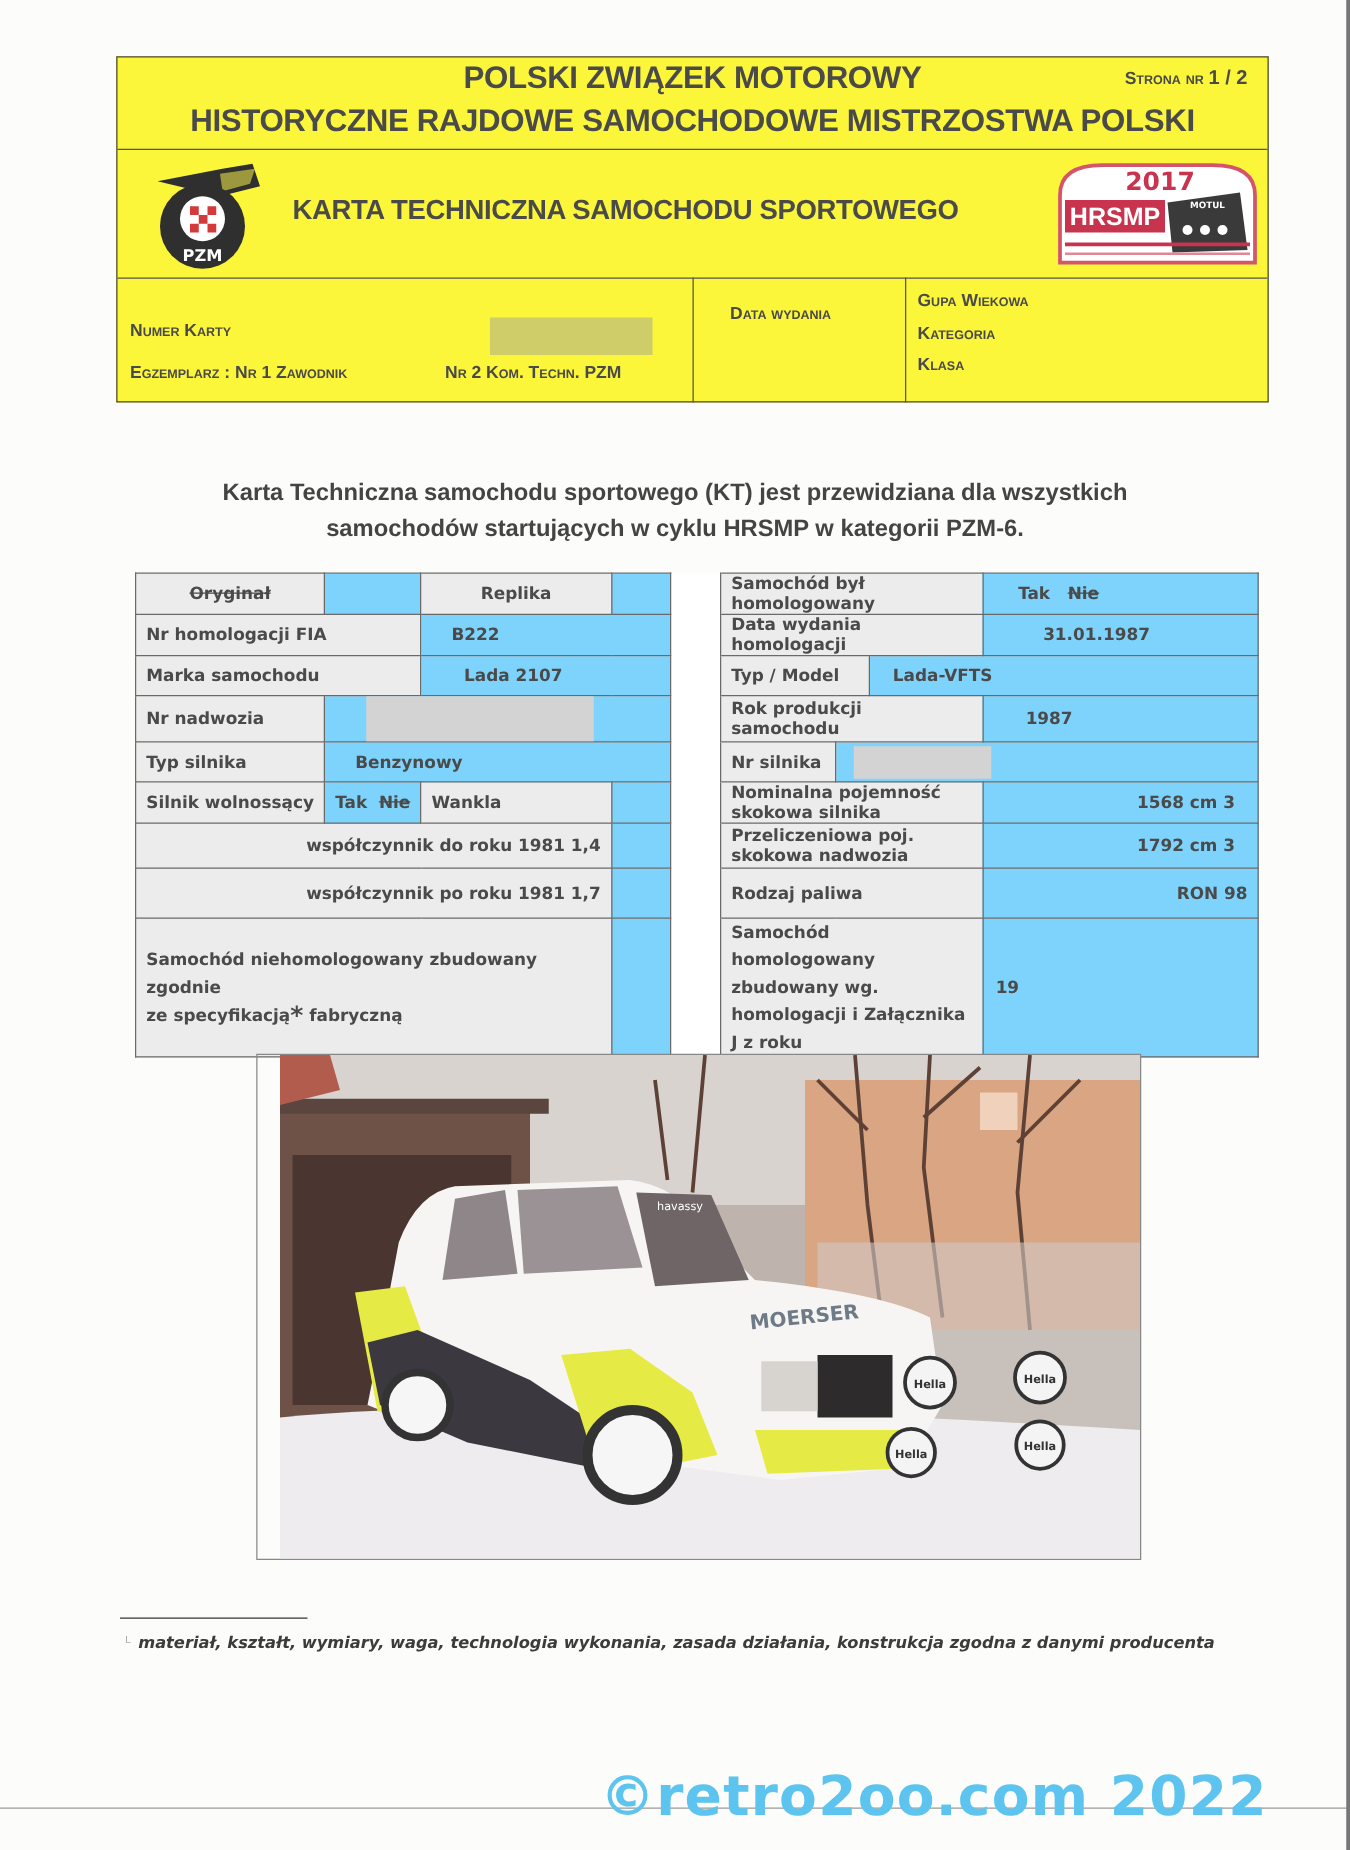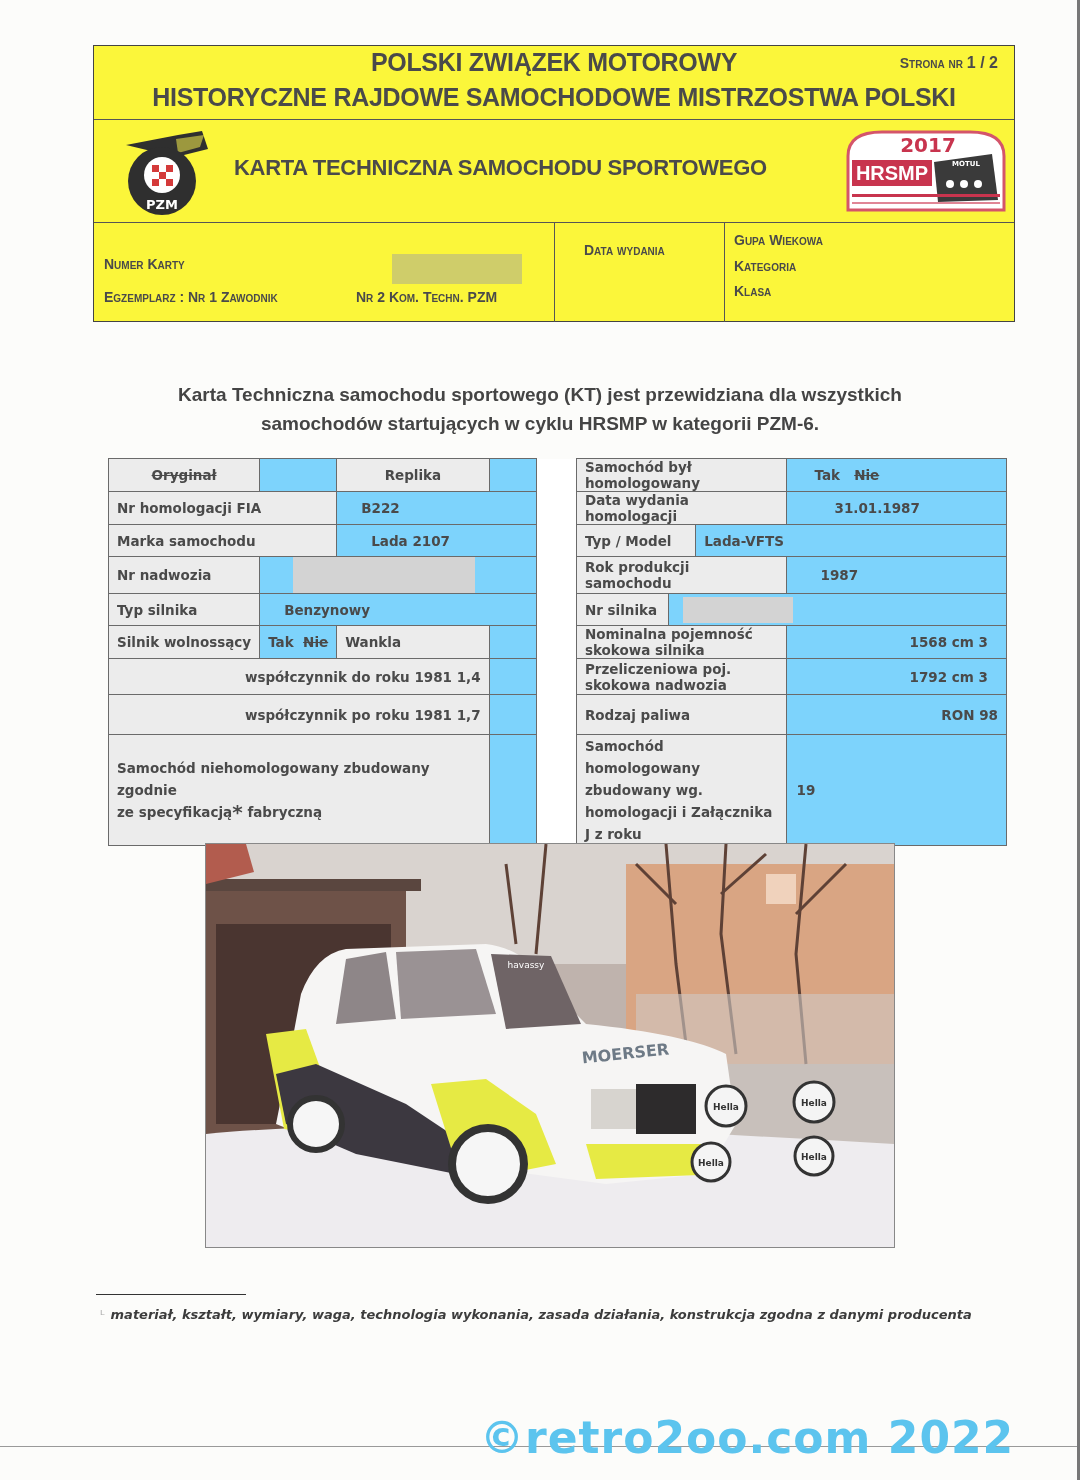--- a/index.html
+++ b/index.html
@@ -20,21 +20,21 @@
   .r3-c2{position:absolute;left:460px;top:0;width:170px;height:100%;border-right:1.5px solid #555;}
   .r3-c3{position:absolute;left:630px;top:0;width:298px;height:100%;}
   .redact{position:absolute;background:#cfcd6a;}
   .intro{position:absolute;left:120px;width:840px;top:380px;text-align:center;font-weight:bold;font-size:19px;line-height:29px;color:#444;}
   table.spec{position:absolute;left:108px;top:458px;width:899px;border-collapse:collapse;font-family:"DejaVu Sans",sans-serif;font-size:13.5px;font-weight:bold;color:#4a4a4a;}
   table.spec td{border:1.5px solid #6a6a6a;padding:0 8px;height:32px;box-sizing:border-box;background:#7dd3fc;}
   table.spec td.g{background:#ececec;}
   table.spec td.gap{border-top:none;border-bottom:none;background:#fff;width:12px;padding:0;}
   .strike{text-decoration:line-through;}
   .gray-block{display:inline-block;background:#d3d3d3;height:36px;vertical-align:middle;}
-  .photo{position:absolute;left:205px;top:843px;width:688px;height:403px;border:1px solid #888;overflow:hidden;}
+  .photo{position:absolute;left:205px;top:843px;width:688px;height:403px;border:1px solid #888;overflow:hidden;padding-left:18px;}
   .rule{position:absolute;left:96px;top:1294px;width:150px;border-top:1.5px solid #333;}
   .foot{position:absolute;left:100px;top:1307px;font-family:"DejaVu Sans",sans-serif;font-style:italic;font-weight:bold;font-size:13px;color:#3c3c3c;}
   .foot .mark{color:#aaa;font-weight:normal;font-style:normal;margin-right:6px;}
   .wm{position:absolute;left:480px;top:1412px;font-family:"DejaVu Sans",sans-serif;font-weight:bold;font-size:44px;color:#5cc4ee;letter-spacing:1px;}
   .wm-line{position:absolute;left:0;top:1446px;width:1080px;border-top:1px solid #999;}
   .scan-edge{position:absolute;right:0;top:0;width:3px;height:1480px;background:#777;}
 </style>
 </head>
 <body>
 
@@ -124,21 +124,21 @@
     <td colspan="2" style="padding-left:24px;">B222</td>
     <td class="gap"></td>
     <td class="g" colspan="3">Data wydania homologacji</td>
     <td style="padding-left:48px;">31.01.1987</td>
   </tr>
   <tr>
     <td class="g" colspan="2">Marka samochodu</td>
     <td colspan="2" style="padding-left:34px;">Lada 2107</td>
     <td class="gap"></td>
     <td class="g" colspan="2">Typ / Model</td>
-    <td colspan="2" style="padding-left:8px;">Lada-VFTS</td>
+    <td colspan="2" style="padding-left:18px;">Lada-VFTS</td>
   </tr>
   <tr>
     <td class="g">Nr nadwozia</td>
     <td colspan="3"><span class="gray-block" style="width:182px;margin-left:25px;"></span></td>
     <td class="gap"></td>
     <td class="g" colspan="3">Rok produkcji samochodu</td>
     <td style="padding-left:34px;">1987</td>
   </tr>
   <tr>
     <td class="g">Typ silnika</td>

